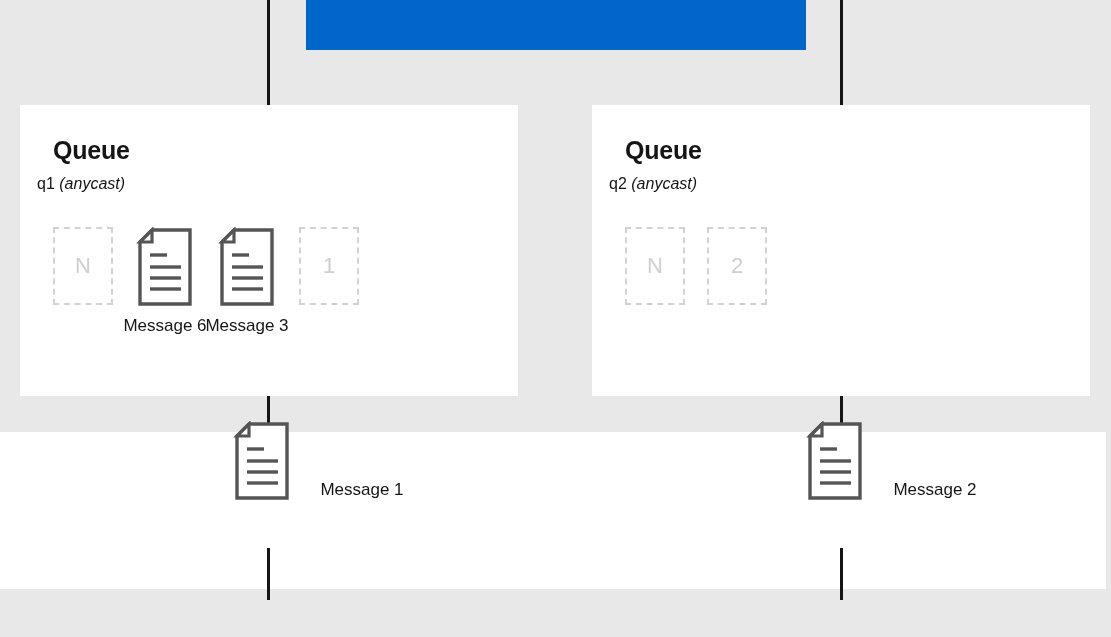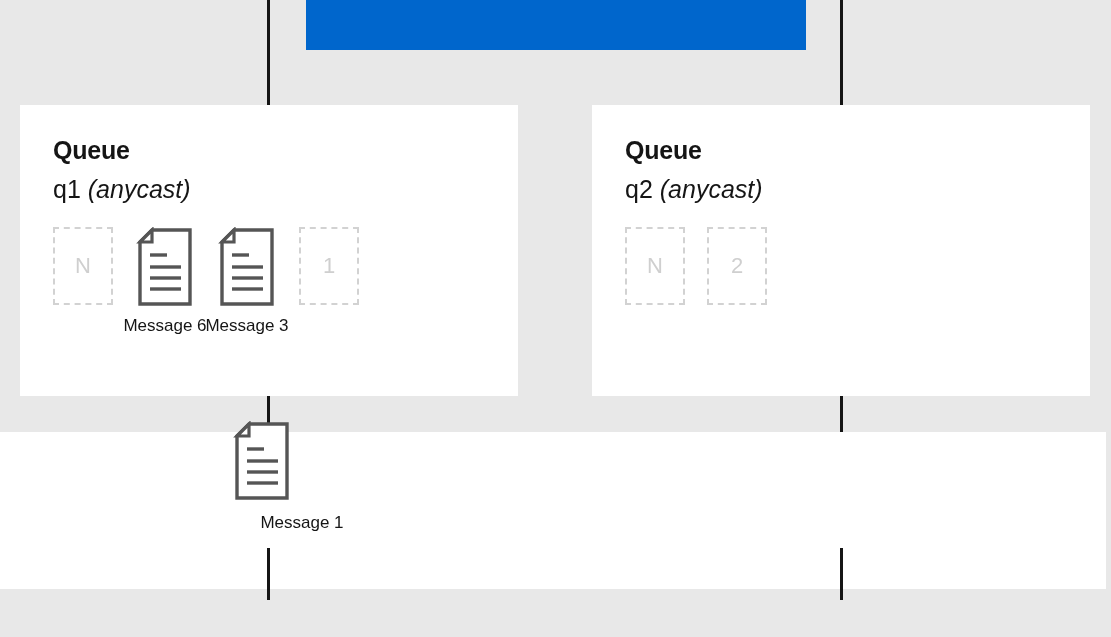--- a/index.html
+++ b/index.html
@@ -59,23 +59,23 @@
     left: 33px;
     top: 31px;
     font-size: 25px;
     font-weight: bold;
     color: #151515;
     letter-spacing: -0.2px;
     text-align: center;
   }
   .queue-sub {
     position: absolute;
-    left: 33px;
+    left: 17px;
     top: 70px;
-    font-size: 25px;
+    font-size: 16px;
     color: #151515;
     white-space: nowrap;
   }
   .queue-sub .anycast {
     font-style: italic;
   }
 
   
   .msg-row {
     position: absolute;
@@ -127,22 +127,22 @@
     top: 432px;
     width: 1106px;
     height: 157px;
     background: #ffffff;
   }
 
   .floating-msg {
     position: absolute;
     top: 421px;
     display: flex;
-    flex-direction: column;
-    align-items: flex-start;
+    flex-direction: row;
+    align-items: flex-end;
   }
   .floating-msg.left  { left: 232px; }
   .floating-msg.right { left: 805px; }
   .floating-msg .doc-caption {
     margin-top: 11px;
     width: 140px;
     font-size: 17px;
   }
 
   
@@ -247,20 +247,31 @@
       <path d="M17 3 H55 V77 H5 V15 Z" fill="#ffffff" stroke="#555555" stroke-width="3.4" stroke-linejoin="miter"></path>
       <path d="M17 3 V15 H5 Z" fill="#ffffff" stroke="#555555" stroke-width="3.2" stroke-linejoin="miter"></path>
       <line x1="15" y1="28" x2="32" y2="28" stroke="#555555" stroke-width="3.4"></line>
       <line x1="15" y1="40" x2="46" y2="40" stroke="#555555" stroke-width="3.4"></line>
       <line x1="15" y1="51" x2="46" y2="51" stroke="#555555" stroke-width="3.4"></line>
       <line x1="15" y1="62" x2="46" y2="62" stroke="#555555" stroke-width="3.4"></line>
     </svg>
     <div class="doc-caption">Message 1</div>
   </div>
 
+  <div class="floating-msg right">
+    <svg class="doc" viewBox="0 0 60 80">
+      <path d="M17 3 H55 V77 H5 V15 Z" fill="#ffffff" stroke="#555555" stroke-width="3.4" stroke-linejoin="miter"></path>
+      <path d="M17 3 V15 H5 Z" fill="#ffffff" stroke="#555555" stroke-width="3.2" stroke-linejoin="miter"></path>
+      <line x1="15" y1="28" x2="32" y2="28" stroke="#555555" stroke-width="3.4"></line>
+      <line x1="15" y1="40" x2="46" y2="40" stroke="#555555" stroke-width="3.4"></line>
+      <line x1="15" y1="51" x2="46" y2="51" stroke="#555555" stroke-width="3.4"></line>
+      <line x1="15" y1="62" x2="46" y2="62" stroke="#555555" stroke-width="3.4"></line>
+    </svg>
+    <div class="doc-caption">Message 2</div>
+  </div>
 
   <div class="conn conn-bot-left"></div>
   <div class="conn conn-bot-right"></div>
 
   <div class="bottom-box left"></div>
   <div class="bottom-box right"></div>
 
 </div>
 
 </body></html>

